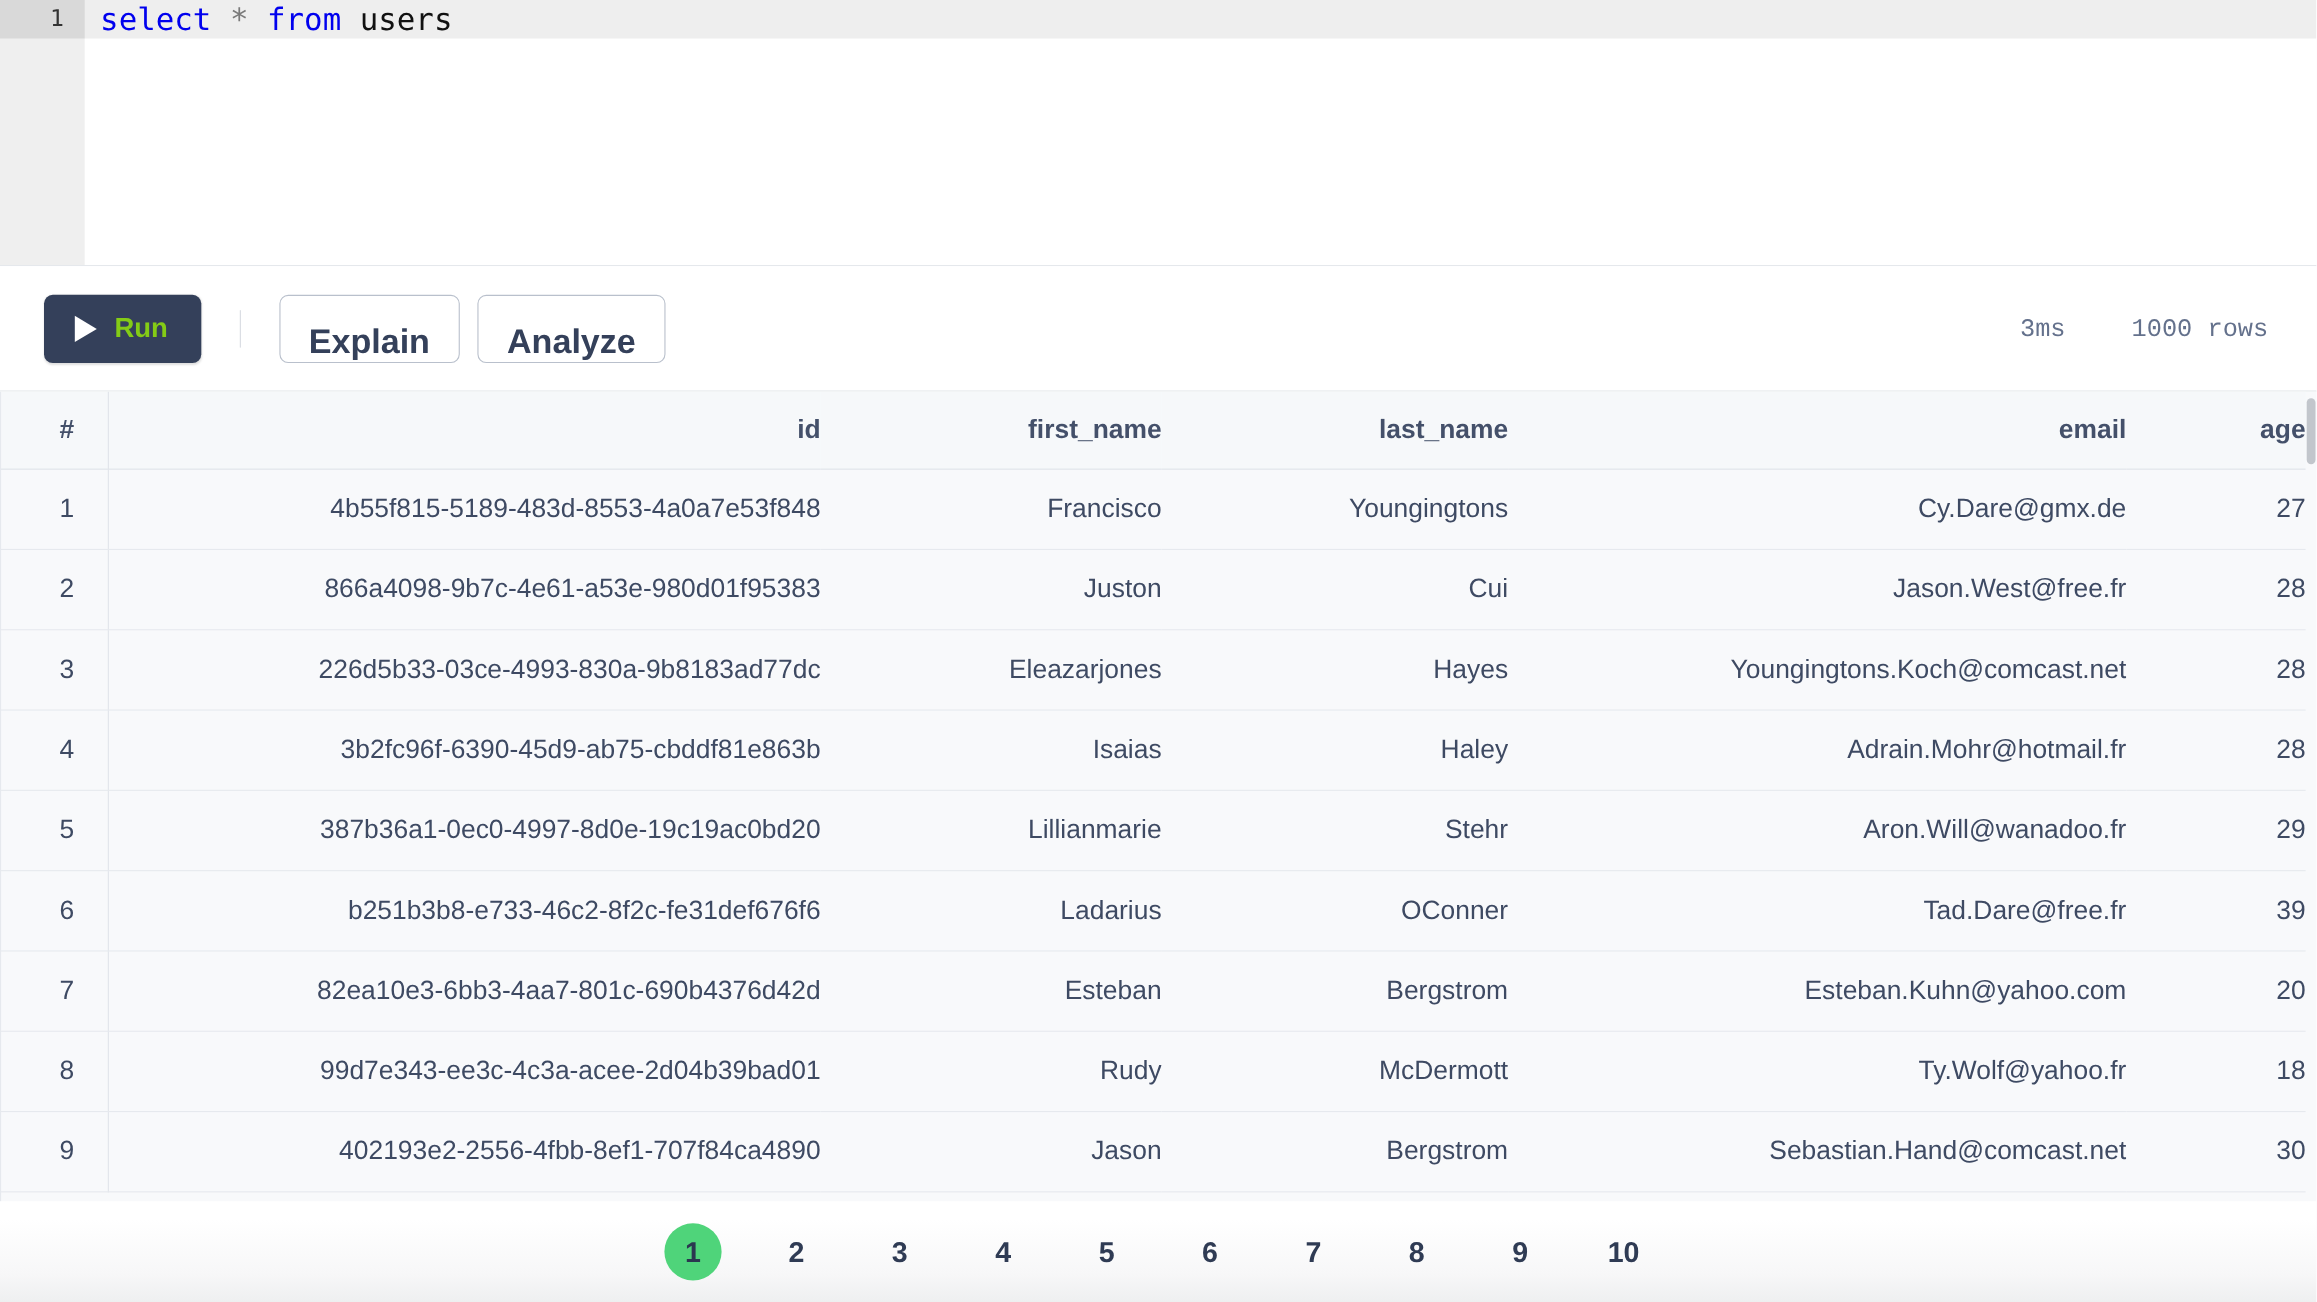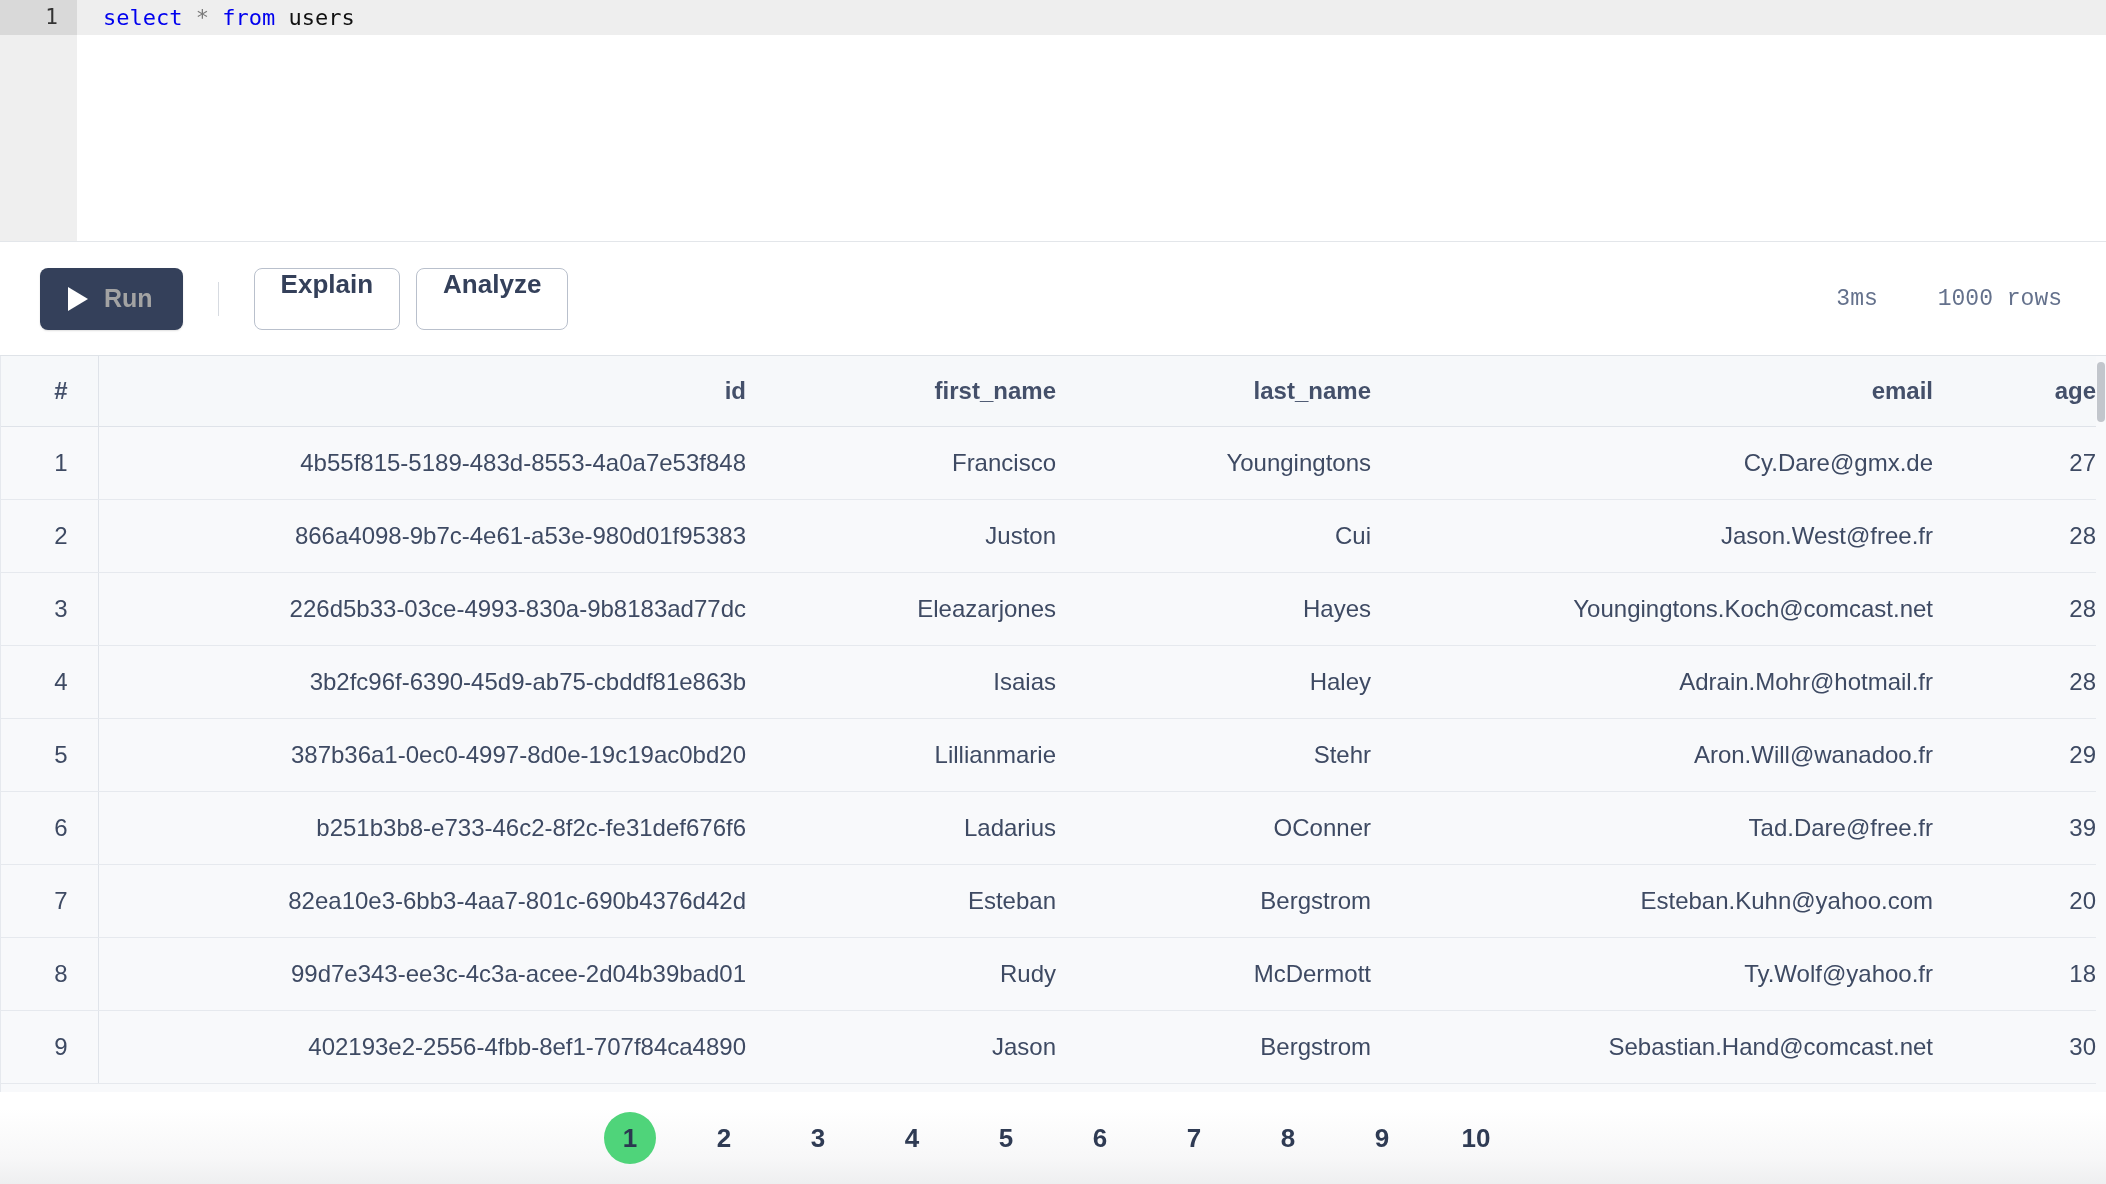--- a/index.html
+++ b/index.html
@@ -65,26 +65,25 @@
     padding-right: 19px;
     text-align: right;
     font-family: "DejaVu Sans Mono", "Liberation Mono", monospace;
     font-size: 21px;
     color: #333333;
     line-height: 35px;
   }
   .line-content {
     padding-left: 14px;
     font-family: "DejaVu Sans Mono", "Liberation Mono", monospace;
-    font-size: 22px;
+    font-size: 28px;
     line-height: 35px;
     color: #111111;
     white-space: pre;
     letter-spacing: 0px;
-    margin-left: 12px;
   }
   .tok-kw { color: #0000ee; }
   .tok-op { color: #7a7a7a; }
   .tok-id { color: #111111; }
 
   
   .toolbar {
     position: relative;
     height: 114px;
     flex: 0 0 auto;
@@ -95,48 +94,48 @@
     box-sizing: border-box;
     border-bottom: 1px solid #dfe3e8;
   }
   .btn-run {
     display: inline-flex;
     align-items: center;
     gap: 14px;
     height: 62px;
     padding: 0 30px 0 26px;
     background: #34405a;
-    color: #a3a3a3;
+    color: #84cc16;
     border: none;
     border-radius: 8px;
     font-family: "Liberation Sans", sans-serif;
     font-size: 25px;
     font-weight: 700;
     cursor: pointer;
     box-shadow: 0 1px 2px rgba(0,0,0,0.13);
   }
   .play-icon { display: inline-block; line-height: 0; }
   .toolbar-divider {
     width: 1px;
     height: 34px;
     background: #d7dbe1;
     margin: 0 35px;
   }
   .btn-outline {
     display: inline-flex;
-    align-items: flex-start;
+    align-items: flex-end;
     justify-content: center;
     height: 62px;
     padding: 0 26px;
     background: #ffffff;
     color: #34405a;
     border: 1px solid #b9c0cc;
     border-radius: 8px;
     font-family: "Liberation Sans", sans-serif;
-    font-size: 26px;
+    font-size: 31px;
     font-weight: 700;
     cursor: pointer;
     margin-right: 16px;
   }
   .toolbar-spacer { flex: 1 1 auto; }
   .stat {
     font-size: 23px;
     color: #64718c;
     margin-left: 60px;
     white-space: nowrap;

